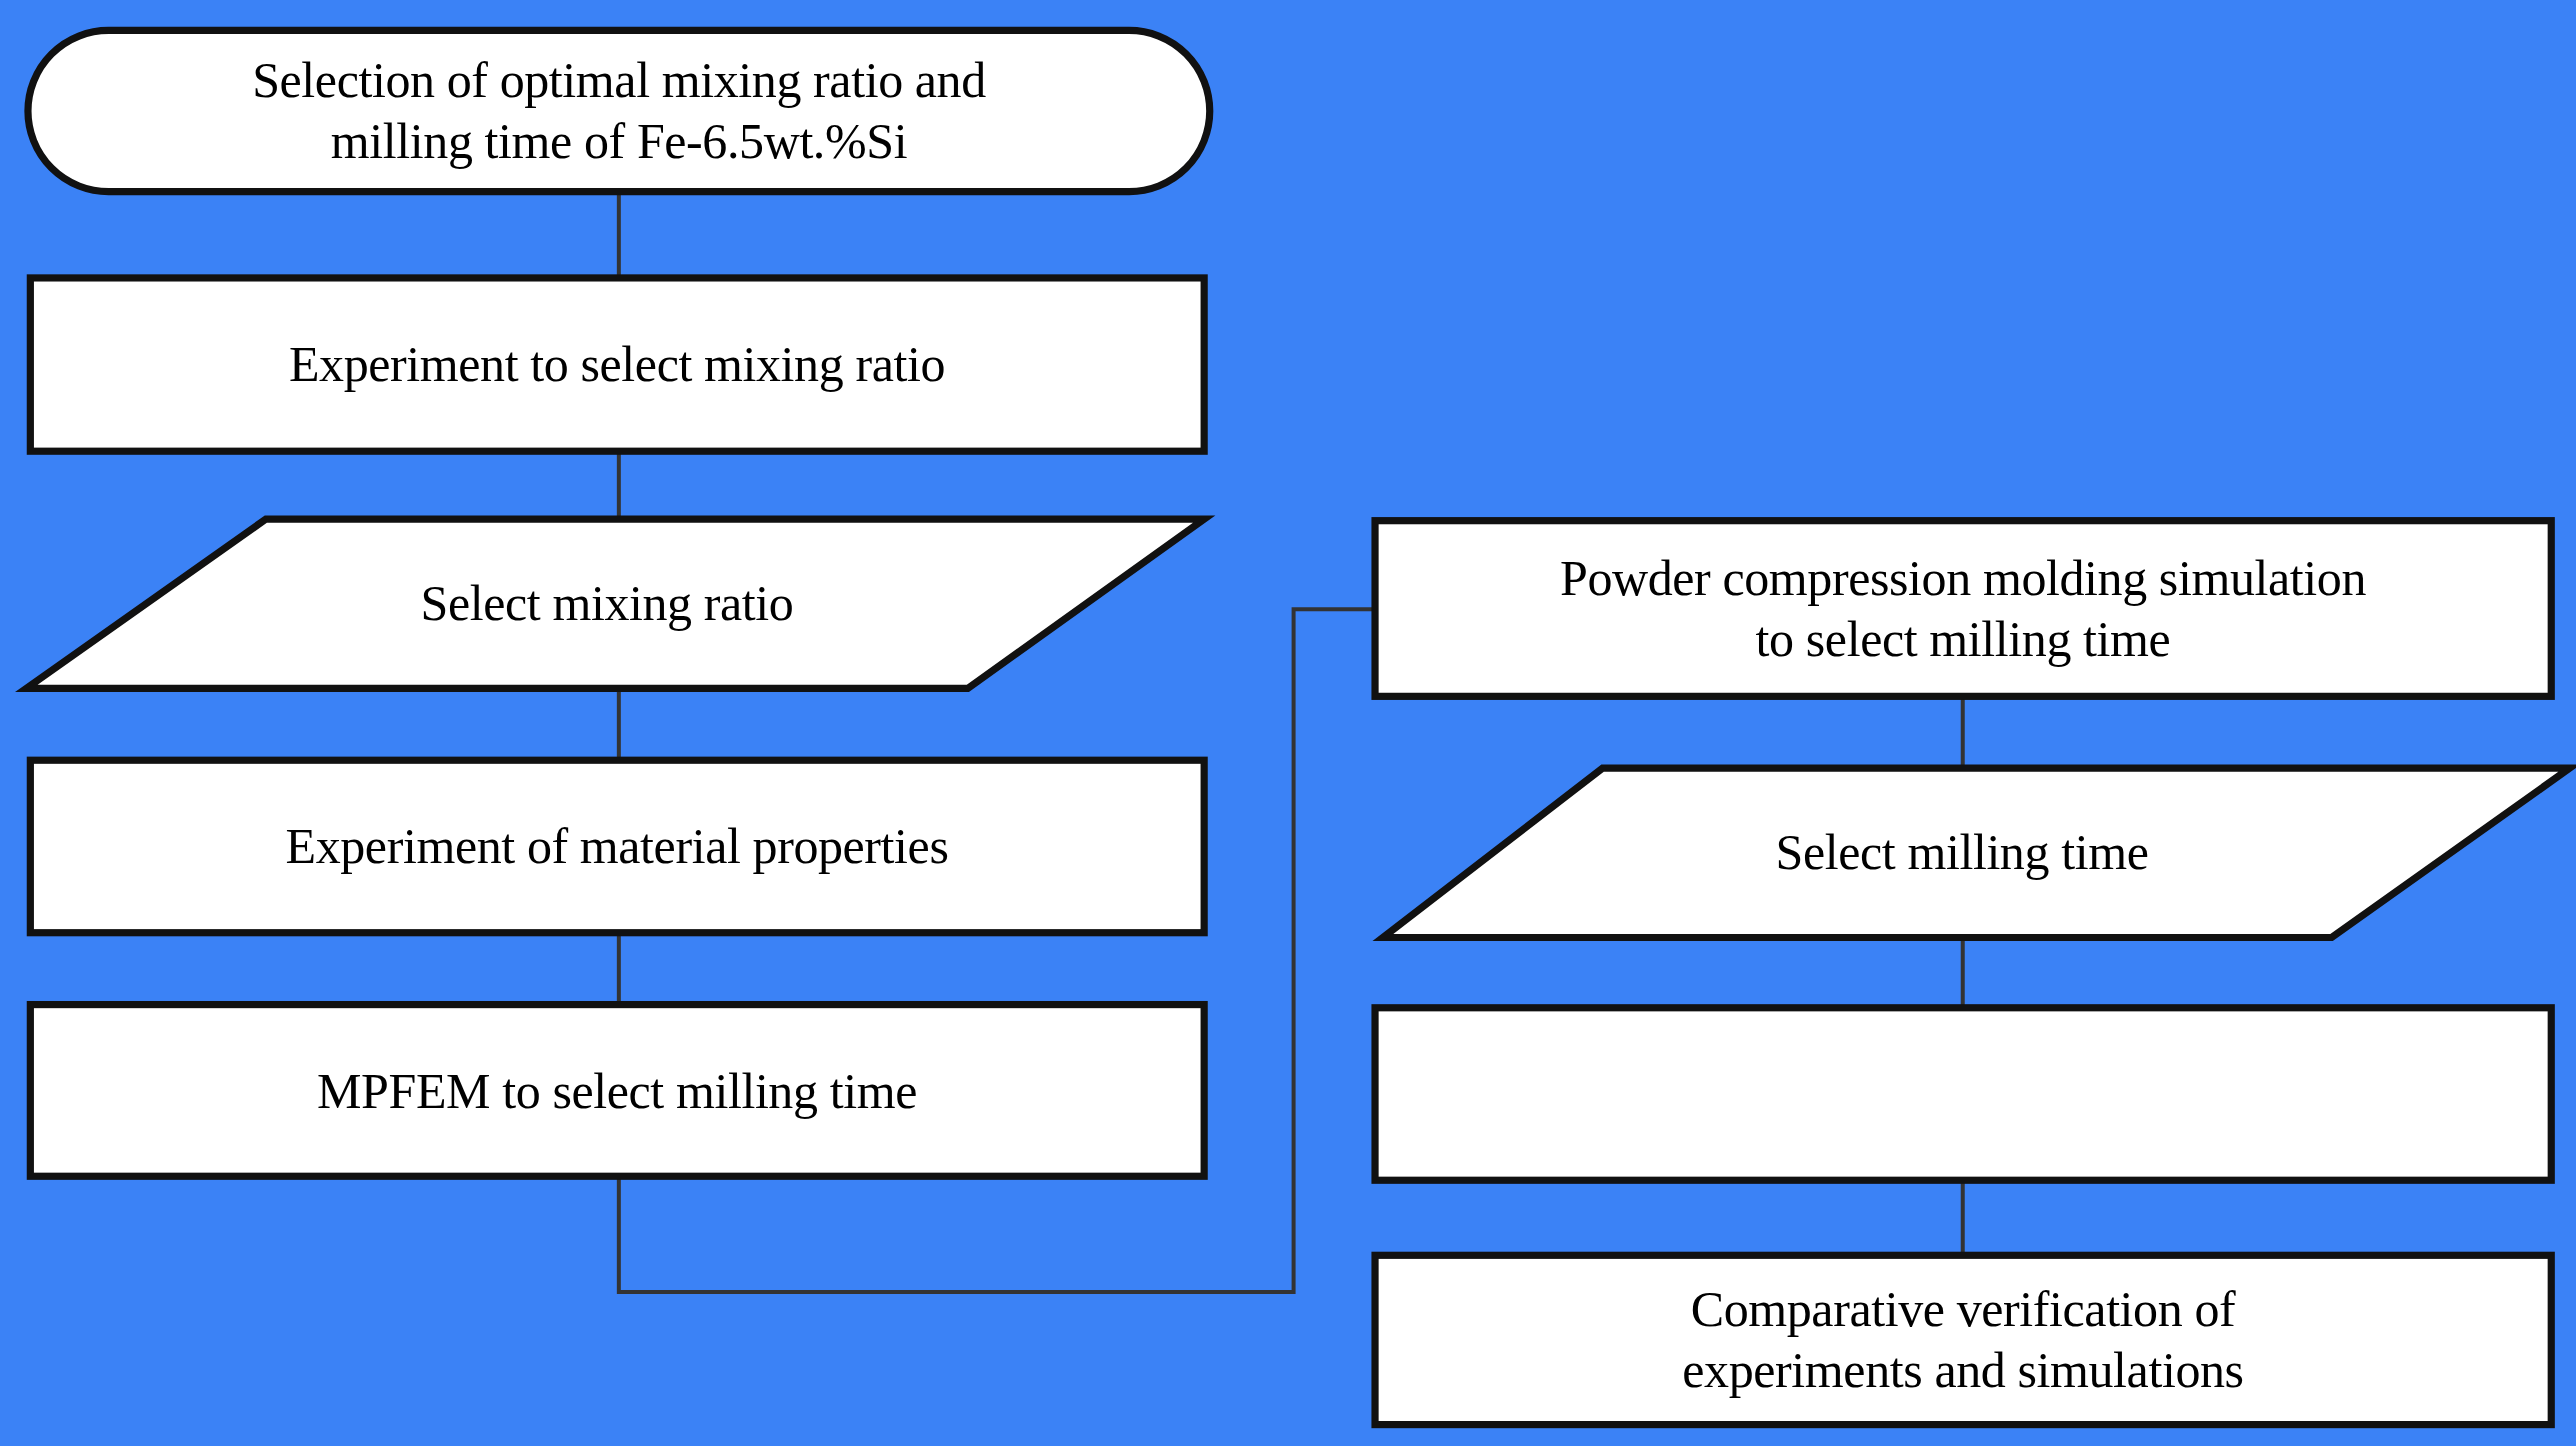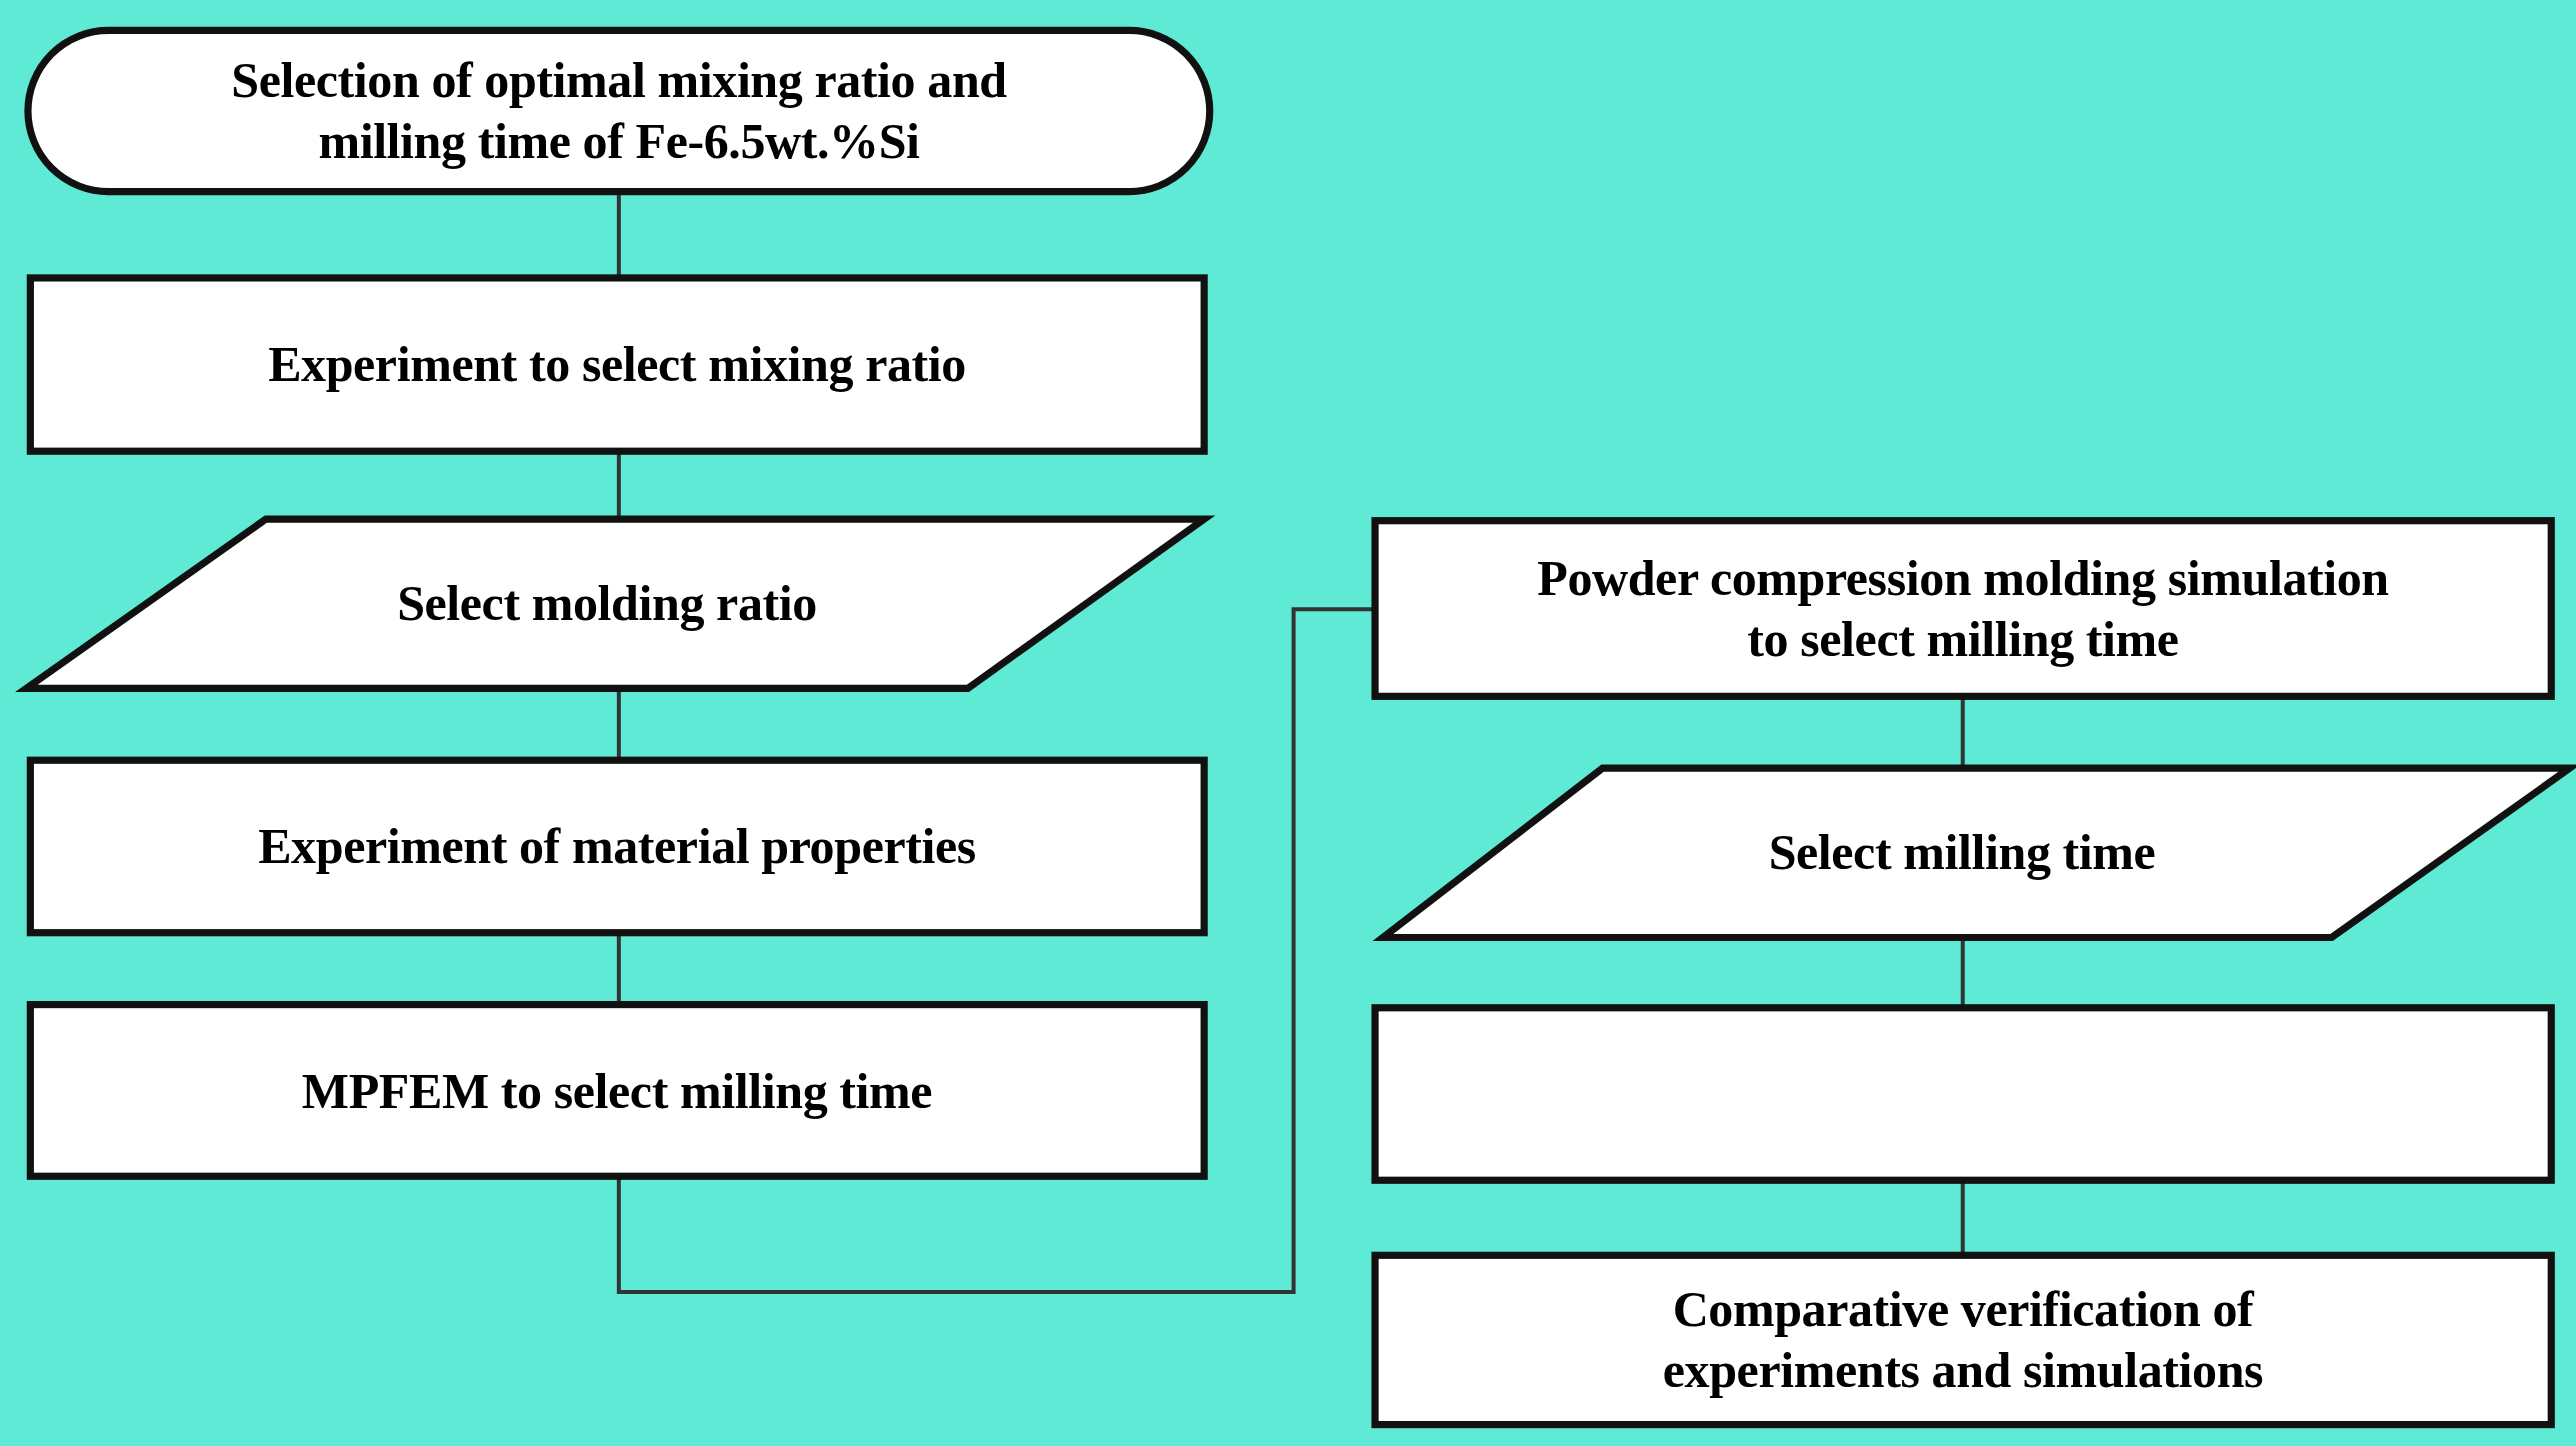--- a/index.html
+++ b/index.html
@@ -8,23 +8,22 @@
     padding: 0;
     background: #ffffff;
   }
   body {
     font-family: "Liberation Serif", "DejaVu Serif", serif;
   }
   #canvas {
     position: relative;
     width: 2576px;
     height: 1447px;
-    background: #5eead4;
+    background: #3b82f6;
     overflow: hidden;
-    font-weight: bold;
   }
   #flow-svg {
     position: absolute;
     left: 0;
     top: 0;
     width: 2576px;
     height: 1447px;
   }
   .node-shape {
     fill: #ffffff;
@@ -84,21 +83,21 @@
     <rect class="node-shape thick" x="1722" y="1262" width="1473" height="216"></rect>
 
     <rect class="node-shape thick" x="1722" y="1572" width="1473" height="212"></rect>
   </svg>
 
   <div class="node-label" style="left:68px; top:30px; width:1102px; height:161px;">Selection of optimal mixing ratio and
 milling time of Fe-6.5wt.%Si</div>
 
   <div class="node-label" style="left:54px; top:278px; width:1126px; height:173px;">Experiment to select mixing ratio</div>
 
-  <div class="node-label" style="left:96px; top:519px; width:1022px; height:169px;">Select molding ratio</div>
+  <div class="node-label" style="left:96px; top:519px; width:1022px; height:169px;">Select mixing ratio</div>
 
   <div class="node-label" style="left:54px; top:760px; width:1126px; height:172px;">Experiment of material properties</div>
 
   <div class="node-label" style="left:54px; top:1005px; width:1126px; height:172px;">MPFEM to select milling time</div>
 
   <div class="node-label" style="left:1399px; top:521px; width:1128px; height:176px;">Powder compression molding simulation
 to select milling time</div>
 
   <div class="node-label" style="left:1439px; top:768px; width:1046px; height:169px;">Select milling time</div>
 

